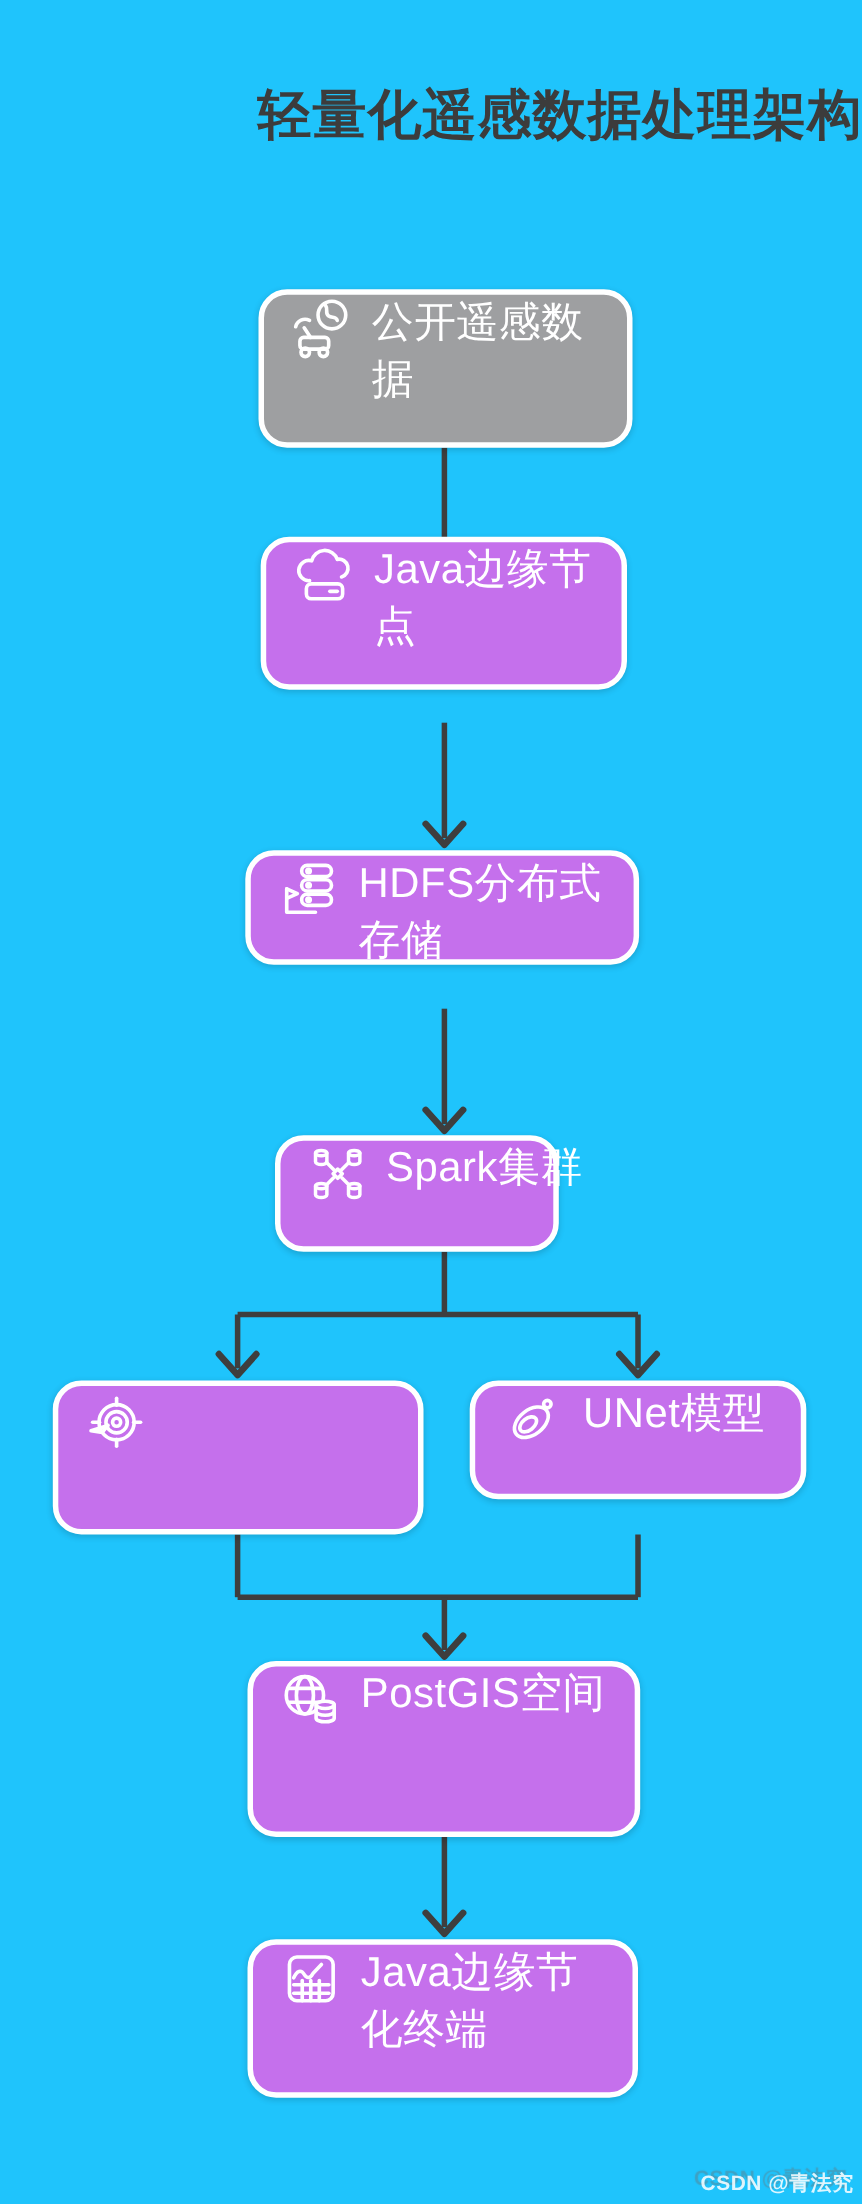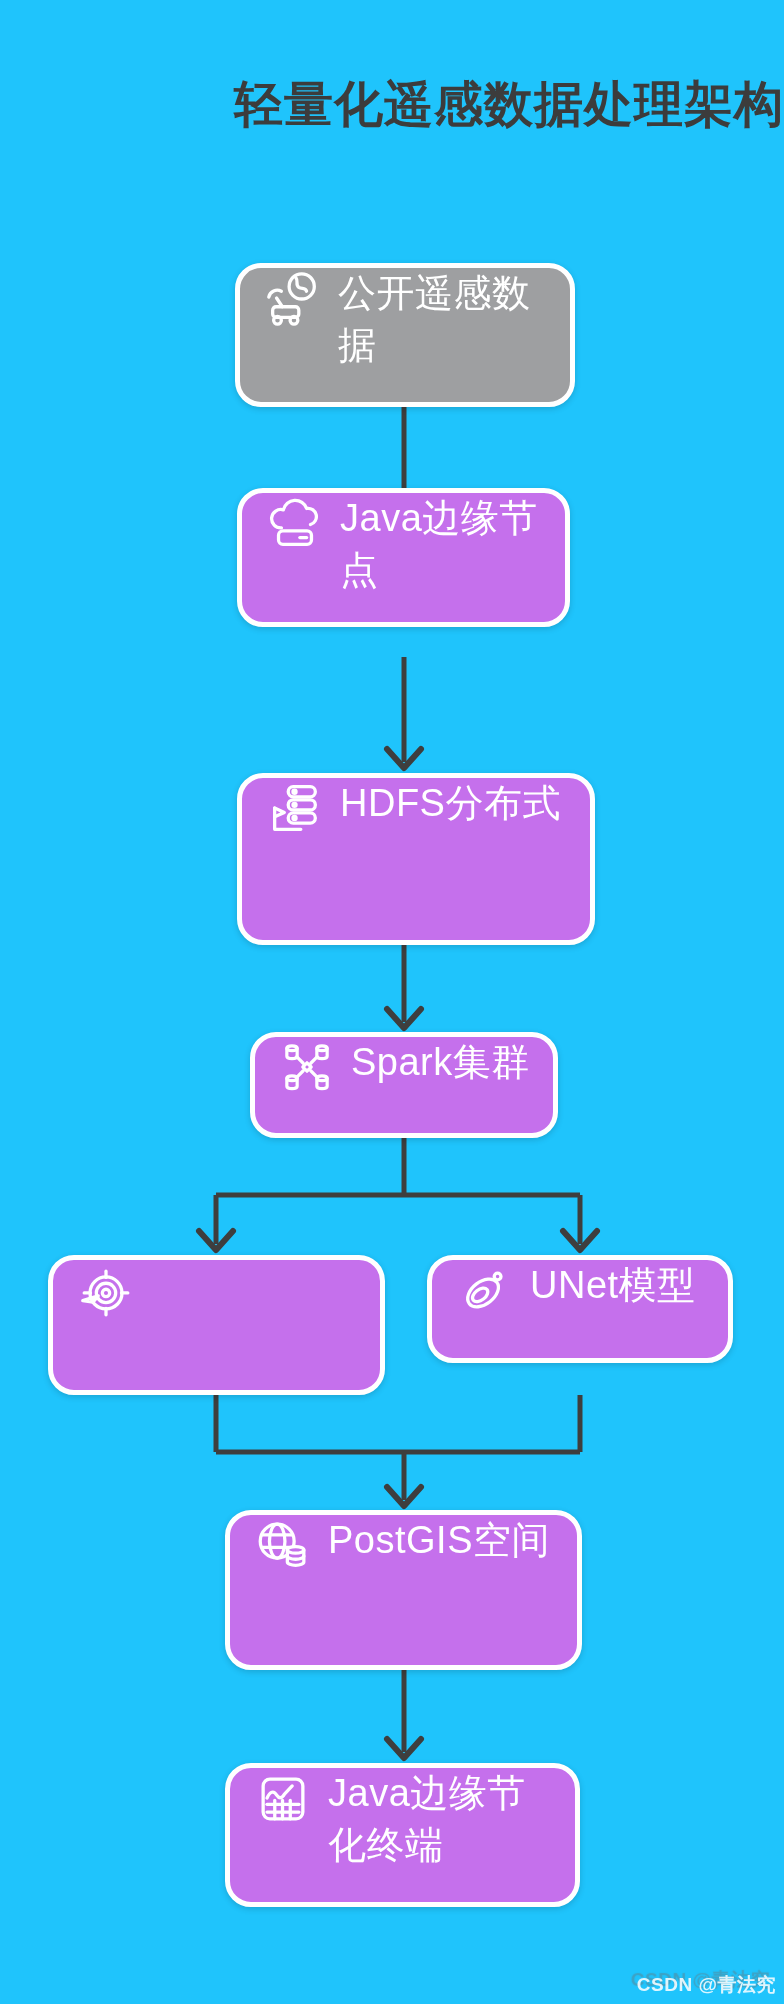--- a/index.html
+++ b/index.html
@@ -94,39 +94,40 @@
       <rect x="15" y="39" width="34" height="14" rx="4.5"></rect>
       <line x1="37" y1="46" x2="44" y2="46"></line>
     </svg>
   </span>
   <span class="label">
     <span class="ln">Java边缘节</span>
     <span class="ln">点</span>
   </span>
 </div>
 
-<div class="node" style="left:237px;top:773px;width:358px;height:172px">
+<div class="node" style="left:223px;top:773px;width:358px;height:104px">
   <span class="icon">
     <svg width="62" height="62" viewBox="0 0 64 64">
       <rect x="25" y="9" width="28" height="10.5" rx="5.2"></rect>
       <rect x="25" y="22.5" width="28" height="10.5" rx="5.2"></rect>
       <rect x="25" y="36" width="28" height="10.5" rx="5.2"></rect>
       <circle cx="31.5" cy="14.2" r="1.6" fill="#fff"></circle>
       <circle cx="31.5" cy="27.7" r="1.6" fill="#fff"></circle>
       <circle cx="31.5" cy="41.2" r="1.6" fill="#fff"></circle>
       <path d="M11 31 V53 H38"></path>
       <path d="M11 31 l10 4.5 -10 4.5"></path>
     </svg>
   </span>
   <span class="label">
     <span class="ln">HDFS分布式</span>
-  </span>
-</div>
-
-<div class="node" style="left:250px;top:1032px;width:308px;height:106px">
+    <span class="ln">存储</span>
+  </span>
+</div>
+
+<div class="node" style="left:250px;top:1032px;width:258px;height:106px">
   <span class="icon">
     <svg width="60" height="60" viewBox="0 0 64 64">
       <ellipse cx="16" cy="12" rx="5.5" ry="2.6"></ellipse>
       <path d="M10.5 12 v8.5 a5.5 2.6 0 0 0 11 0 V12"></path>
       <ellipse cx="48" cy="12" rx="5.5" ry="2.6"></ellipse>
       <path d="M42.5 12 v8.5 a5.5 2.6 0 0 0 11 0 V12"></path>
       <ellipse cx="16" cy="44" rx="5.5" ry="2.6"></ellipse>
       <path d="M10.5 44 v8.5 a5.5 2.6 0 0 0 11 0 V44"></path>
       <ellipse cx="48" cy="44" rx="5.5" ry="2.6"></ellipse>
       <path d="M42.5 44 v8.5 a5.5 2.6 0 0 0 11 0 V44"></path>

